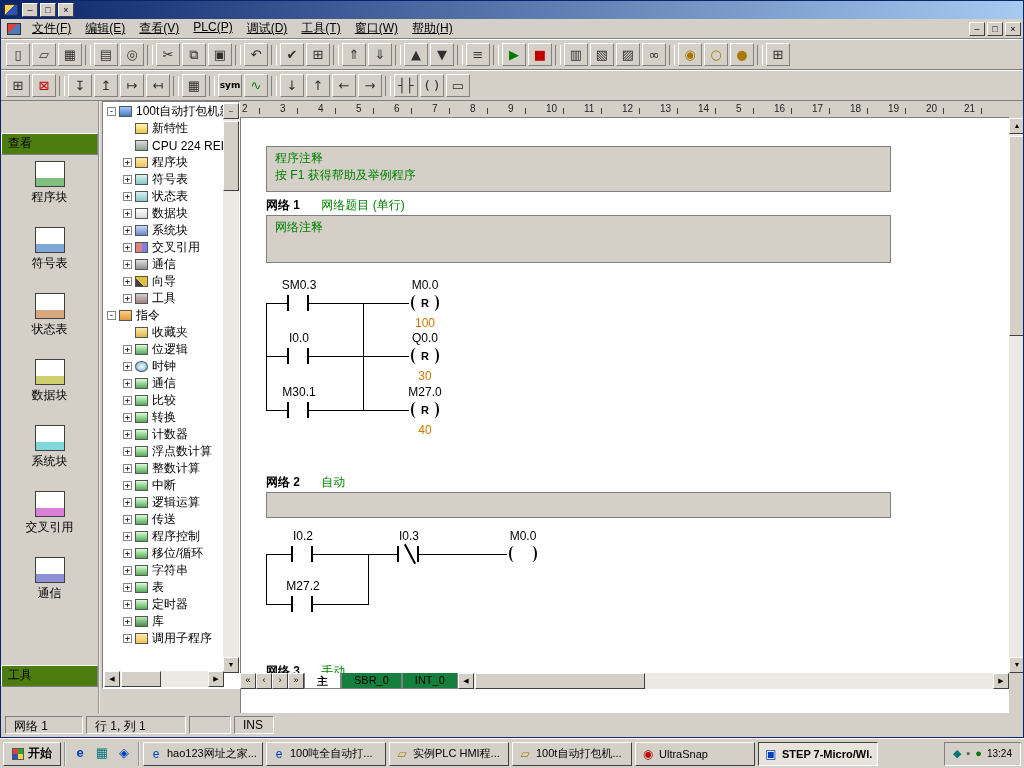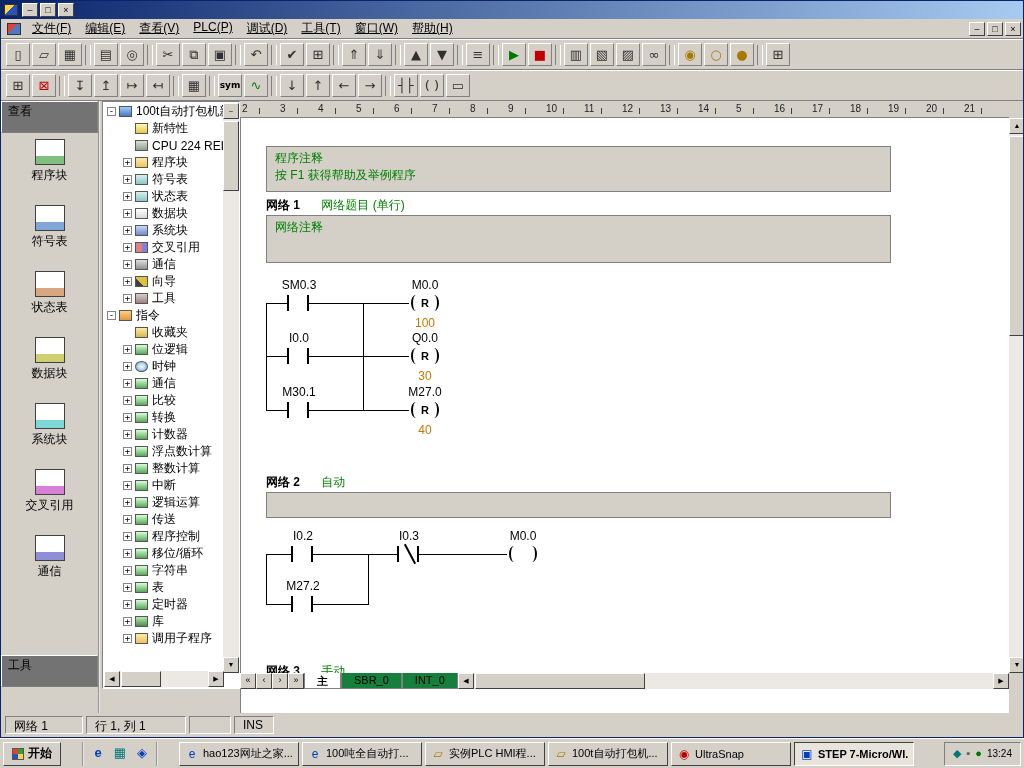--- a/index.html
+++ b/index.html
@@ -33,22 +33,22 @@
     border-right:1px solid #fff; height:20px; margin:0 2px; pointer-events:none; }
   .tbtn.symb .tglyph { font-size:9px; font-weight:bold; color:#000; }
   .g-green { color:#007800 !important; } .g-red { color:#c00000 !important; }
   .g-gold { color:#a87800 !important; } .g-blue { color:#0040c0 !important; }
   .g-teal { color:#007878 !important; } .g-gray { color:#606060 !important; }
   
   #main { flex:1; position:relative; background:#d4d0c8; overflow:hidden; }
   
   #viewbar { position:absolute; left:0; top:0; bottom:0; width:99px; background:#d4d0c8;
     border-right:2px groove #e8e8e8; display:flex; flex-direction:column; }
-  .vb-header,.vb-footer { height:32px; flex:none; background:#737373; border:1px solid;
-    border-color:#fff #808080 #808080 #fff; text-align:left; padding:1px 6px; font-size:12px; }
+  .vb-header,.vb-footer { height:22px; flex:none; background:#4d7c0f; border:1px solid;
+    border-color:#fff #808080 #808080 #fff; text-align:left; padding:1px 6px; font-size:12px;margin-top:32px; }
   .vb-items { flex:1; overflow:hidden; padding-top:6px; }
   .vb-item { height:66px; display:flex; flex-direction:column; align-items:center; }
   .vbi { width:30px; height:26px; background:#fff; border:1px solid #404040; flex:none; margin-bottom:3px;
     box-shadow:inset 0 -8px 0 #9aa; }
   .vb-prog  { box-shadow:inset 0 -8px 0 #7fbf7f !important; }
   .vb-sym   { box-shadow:inset 0 -8px 0 #7fa7d8 !important; }
   .vb-stat  { box-shadow:inset 0 -8px 0 #d8a77f !important; }
   .vb-data  { box-shadow:inset 0 -8px 0 #cfcf6f !important; }
   .vb-sys   { box-shadow:inset 0 -8px 0 #7fd8d8 !important; }
   .vb-xref  { box-shadow:inset 0 -8px 0 #d87fd8 !important; }
@@ -121,21 +121,21 @@
   .coil .cl { font-size:11px; font-weight:bold; min-width:8px; text-align:center; }
   .opnd { width:60px; text-align:center; font-size:12px; color:#c87800; }
   
   #statusbar { height:24px; flex:none; display:flex; align-items:center; gap:3px; padding:2px 4px; background:#d4d0c8; }
   .sfield { height:18px; border:1px solid; border-color:#808080 #fff #fff #808080; padding:1px 8px;
     font-size:12px; white-space:nowrap; overflow:hidden; }
   .sf-ready { flex:1; } .sf-net { width:78px; flex:none; } .sf-pos { width:100px; flex:none; }
   .sf-blank { width:42px; flex:none; } .sf-ins { width:40px; flex:none; }
   
   #taskbar { position:absolute; left:0; top:738px; width:1024px; height:30px; background:#d4d0c8;
-    border-top:1px solid #fff; display:flex; align-items:center; gap:21px; padding:2px 3px; }
+    border-top:1px solid #fff; display:flex; align-items:center; gap:3px; padding:2px 3px; }
   .start { height:24px; flex:none; display:flex; align-items:center; gap:4px; padding:0 8px; background:#d4d0c8;
     border:1px solid; border-color:#fff #404040 #404040 #fff; font-weight:bold; }
   .winflag { width:12px; height:12px; flex:none;
     background:conic-gradient(#2aa52a 0 25%, #ffd24a 0 50%, #2a52be 0 75%, #e04040 0); border:1px solid #555; }
   .ql { display:flex; gap:2px; flex:none; padding:0 4px; border-right:2px groove #e8e8e8; border-left:2px groove #e8e8e8; height:24px; align-items:center; }
   .qlbtn { width:20px; height:20px; text-align:center; line-height:18px; font-size:13px; font-weight:bold; }
   .tasklist { flex:1; display:flex; gap:3px; overflow:hidden; }
   .task { flex:1; max-width:120px; height:24px; display:flex; align-items:center; gap:4px; padding:0 5px;
     background:#d4d0c8; border:1px solid; border-color:#fff #404040 #404040 #fff; overflow:hidden; }
   .task.active { background:#e8e4dc; border-color:#404040 #fff #fff #404040; font-weight:bold; }

